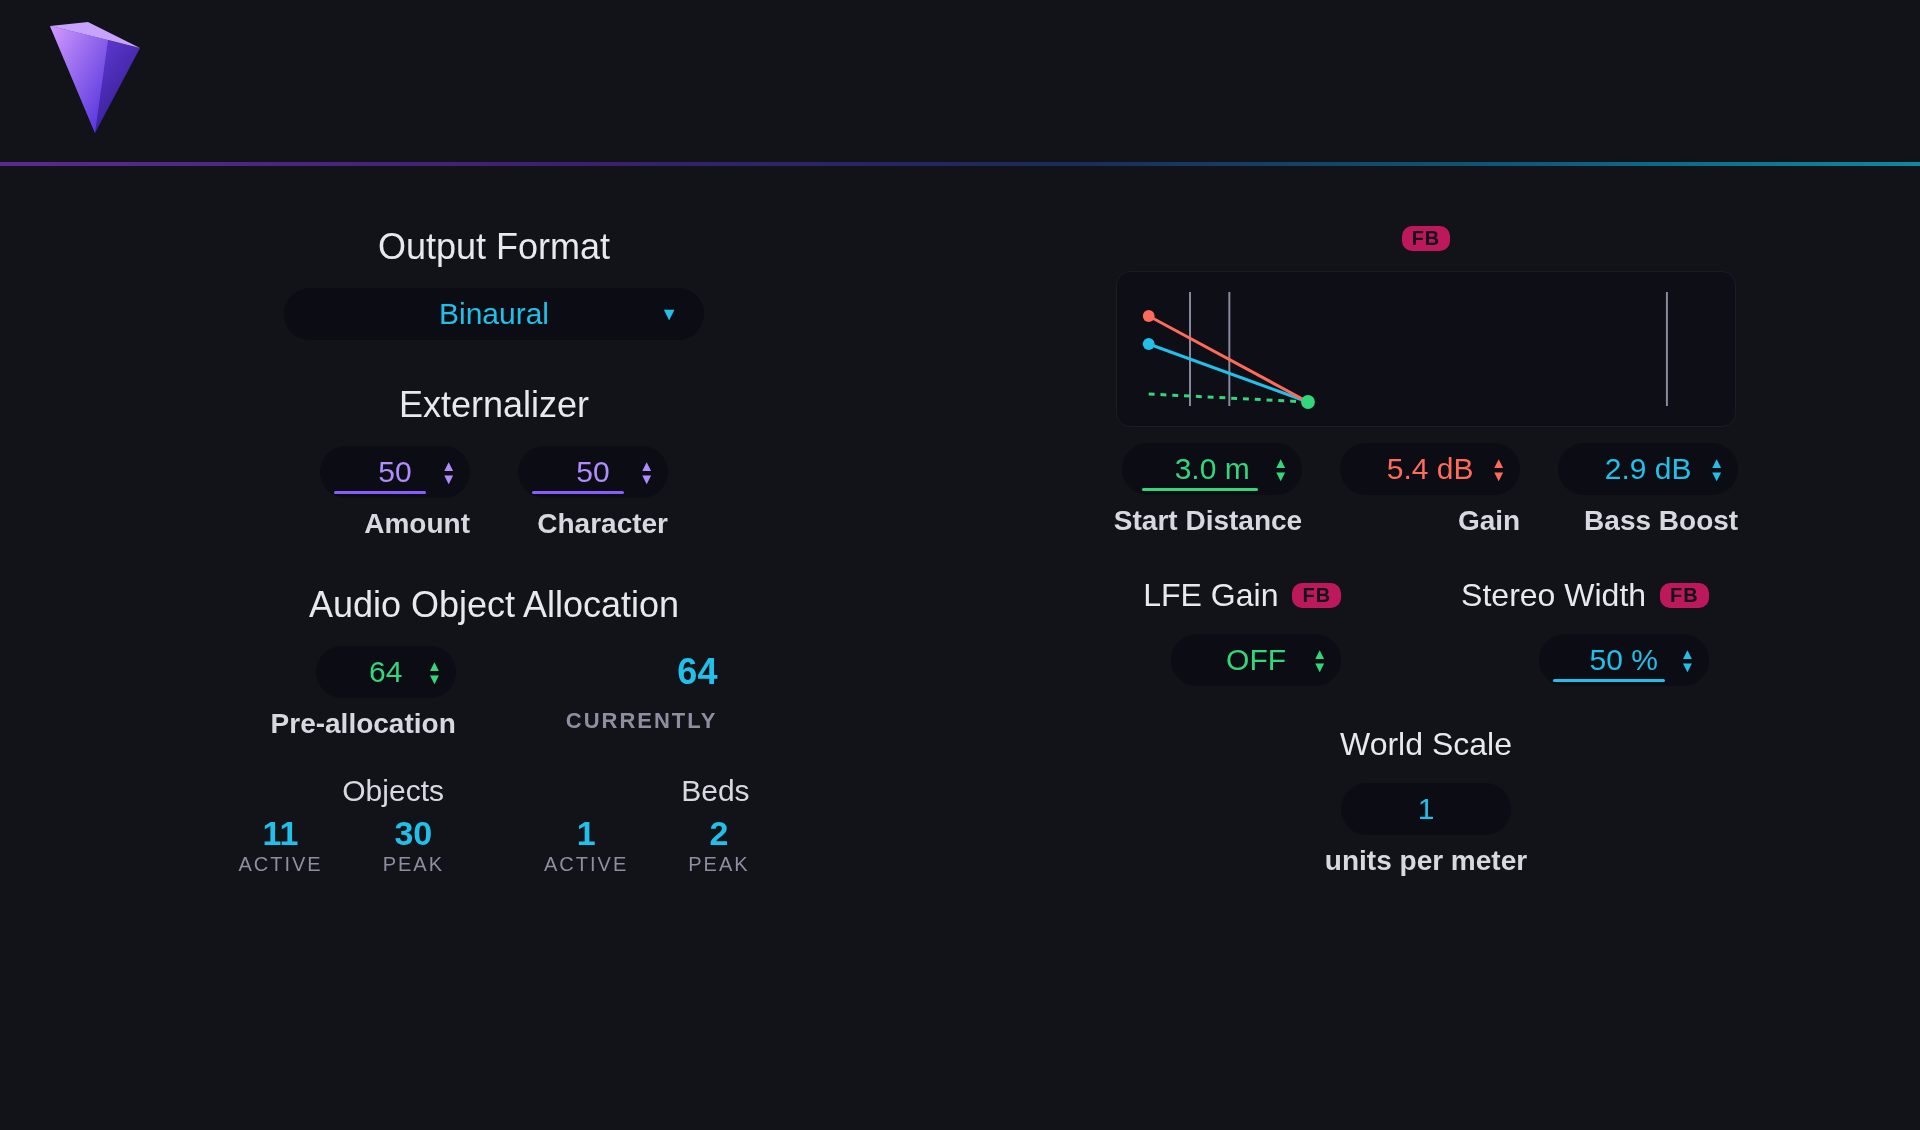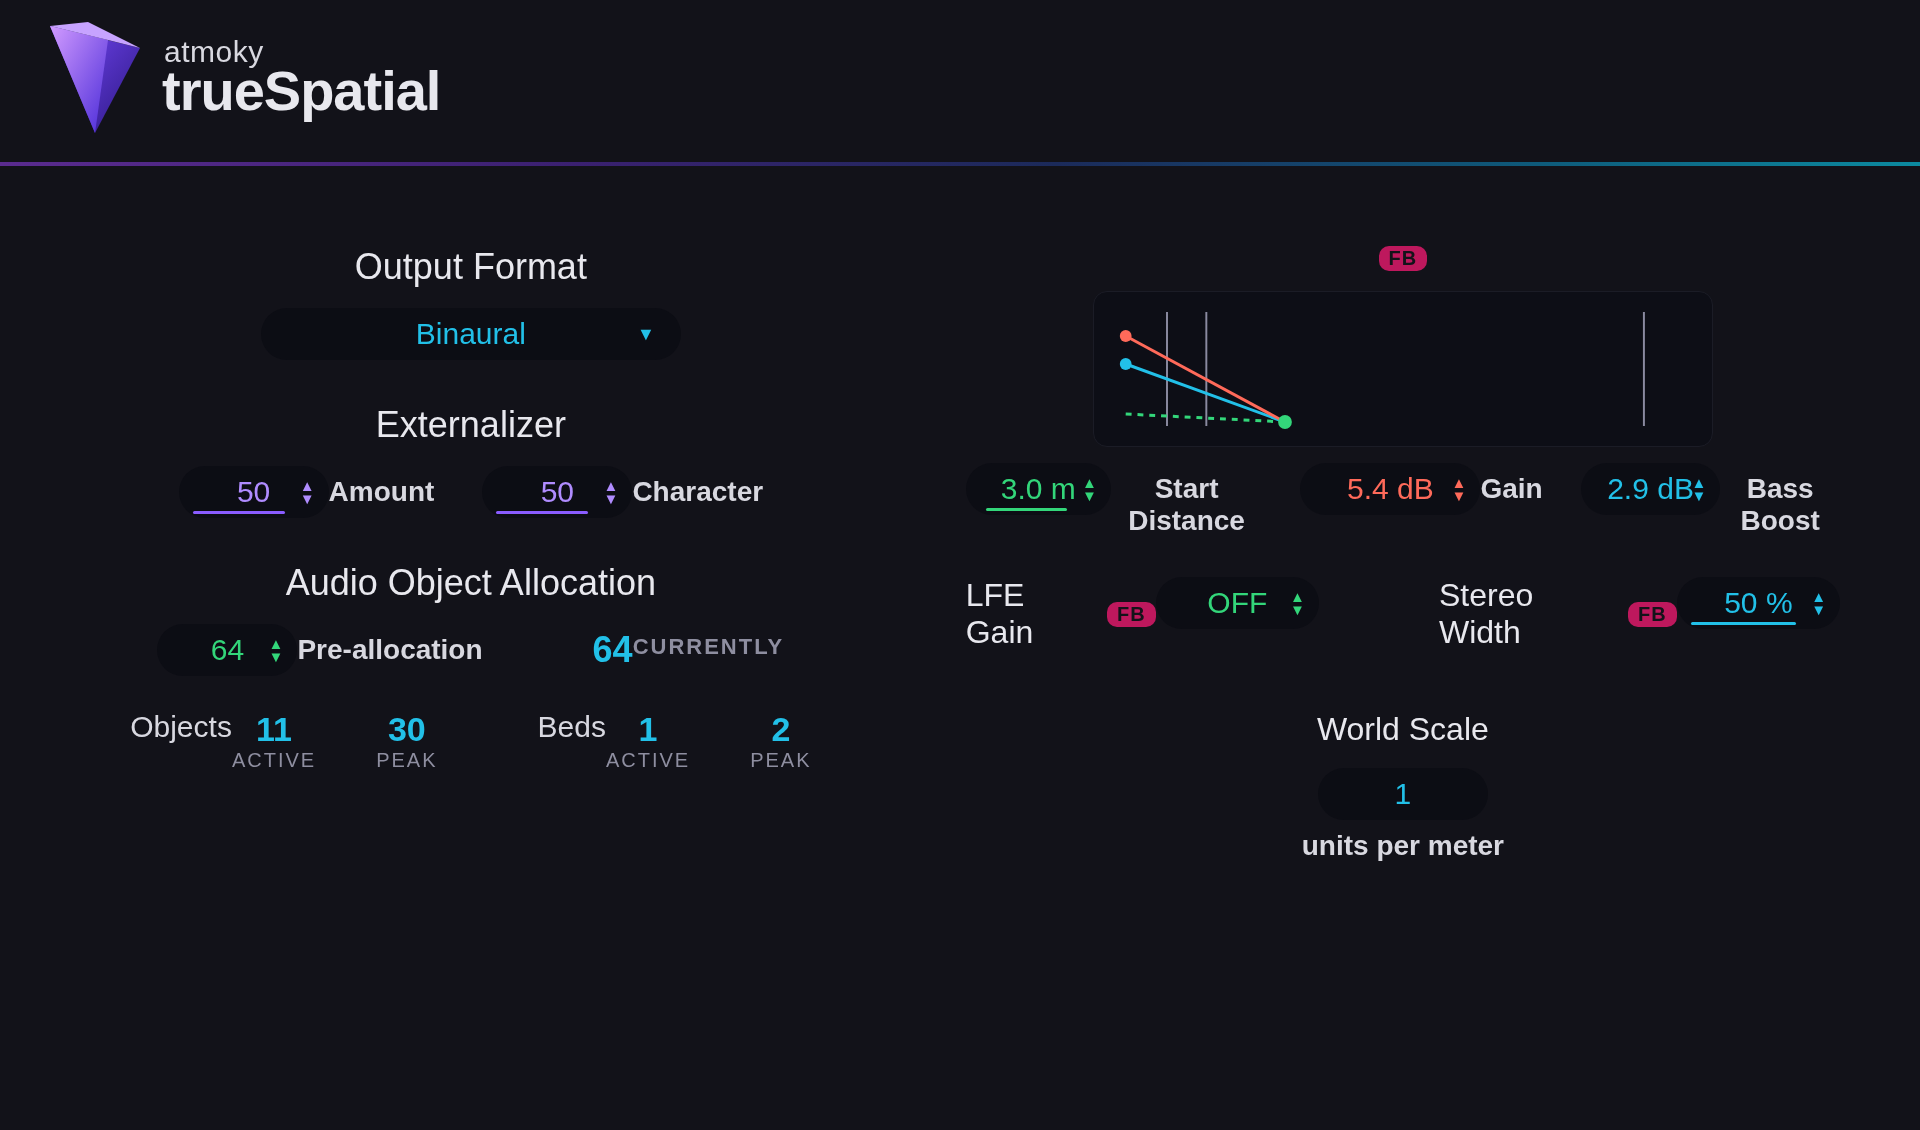--- a/index.html
+++ b/index.html
@@ -59,21 +59,21 @@
       #5a2b8f 0%,
       #3a2070 30%,
       #1b2a5a 55%,
       #0e5a7a 80%,
       #0c8aa0 100%);
   }
 
   
   .main {
     display: flex;
-    padding: 80px 80px 0 80px;
+    padding: 60px 80px 0 80px;
     gap: 104px;
   }
   .col {
     flex: 1;
     display: flex;
     flex-direction: column;
     align-items: center;
   }
 
   .section-title {
@@ -164,21 +164,21 @@
     letter-spacing: 2px;
     text-transform: uppercase;
   }
 
   .row {
     display: flex;
     gap: 48px;
     margin-bottom: 44px;
     justify-content: center;
   }
-  .stack { display:flex; flex-direction:row; align-items:flex-start; }
+  .stack { display:flex; flex-direction:column; align-items:flex-end; }
 
   
   .stat-group-title {
     font-size: 30px;
     color: #d8d8e0;
     margin-bottom: 6px;
   }
   .stat-pair { display:flex; gap:60px; }
   .stat { text-align:center; }
   .stat .num { font-size: 34px; font-weight: 700; color: #22c0e8; }
@@ -237,26 +237,20 @@
         </linearGradient>
         <linearGradient id="g2" x1="0" y1="0" x2="1" y2="1">
           <stop offset="0" stop-color="#7a4bff"></stop>
           <stop offset="1" stop-color="#2a1680"></stop>
         </linearGradient>
       </defs>
       <polygon points="10,8 100,30 55,115" fill="url(#g2)"></polygon>
       <polygon points="10,8 68,22 55,115" fill="url(#g1)"></polygon>
       <polygon points="10,8 48,4 100,30 68,22" fill="#c7a3ff"></polygon>
     </svg>
-    <div class="brand-text">
-      <div class="brand-atmoky">atmoky</div>
-      <div class="brand-truespatial">
-        <span>true</span><span class="tS">Spatial</span>
-      </div>
-    </div>
   </div>
 </div>
 <div class="grad-rule"></div>
 
 <div class="main">
 
   <div class="col">
 
     <div class="section-title">Output Format</div>
     <div class="pill dropdown">

